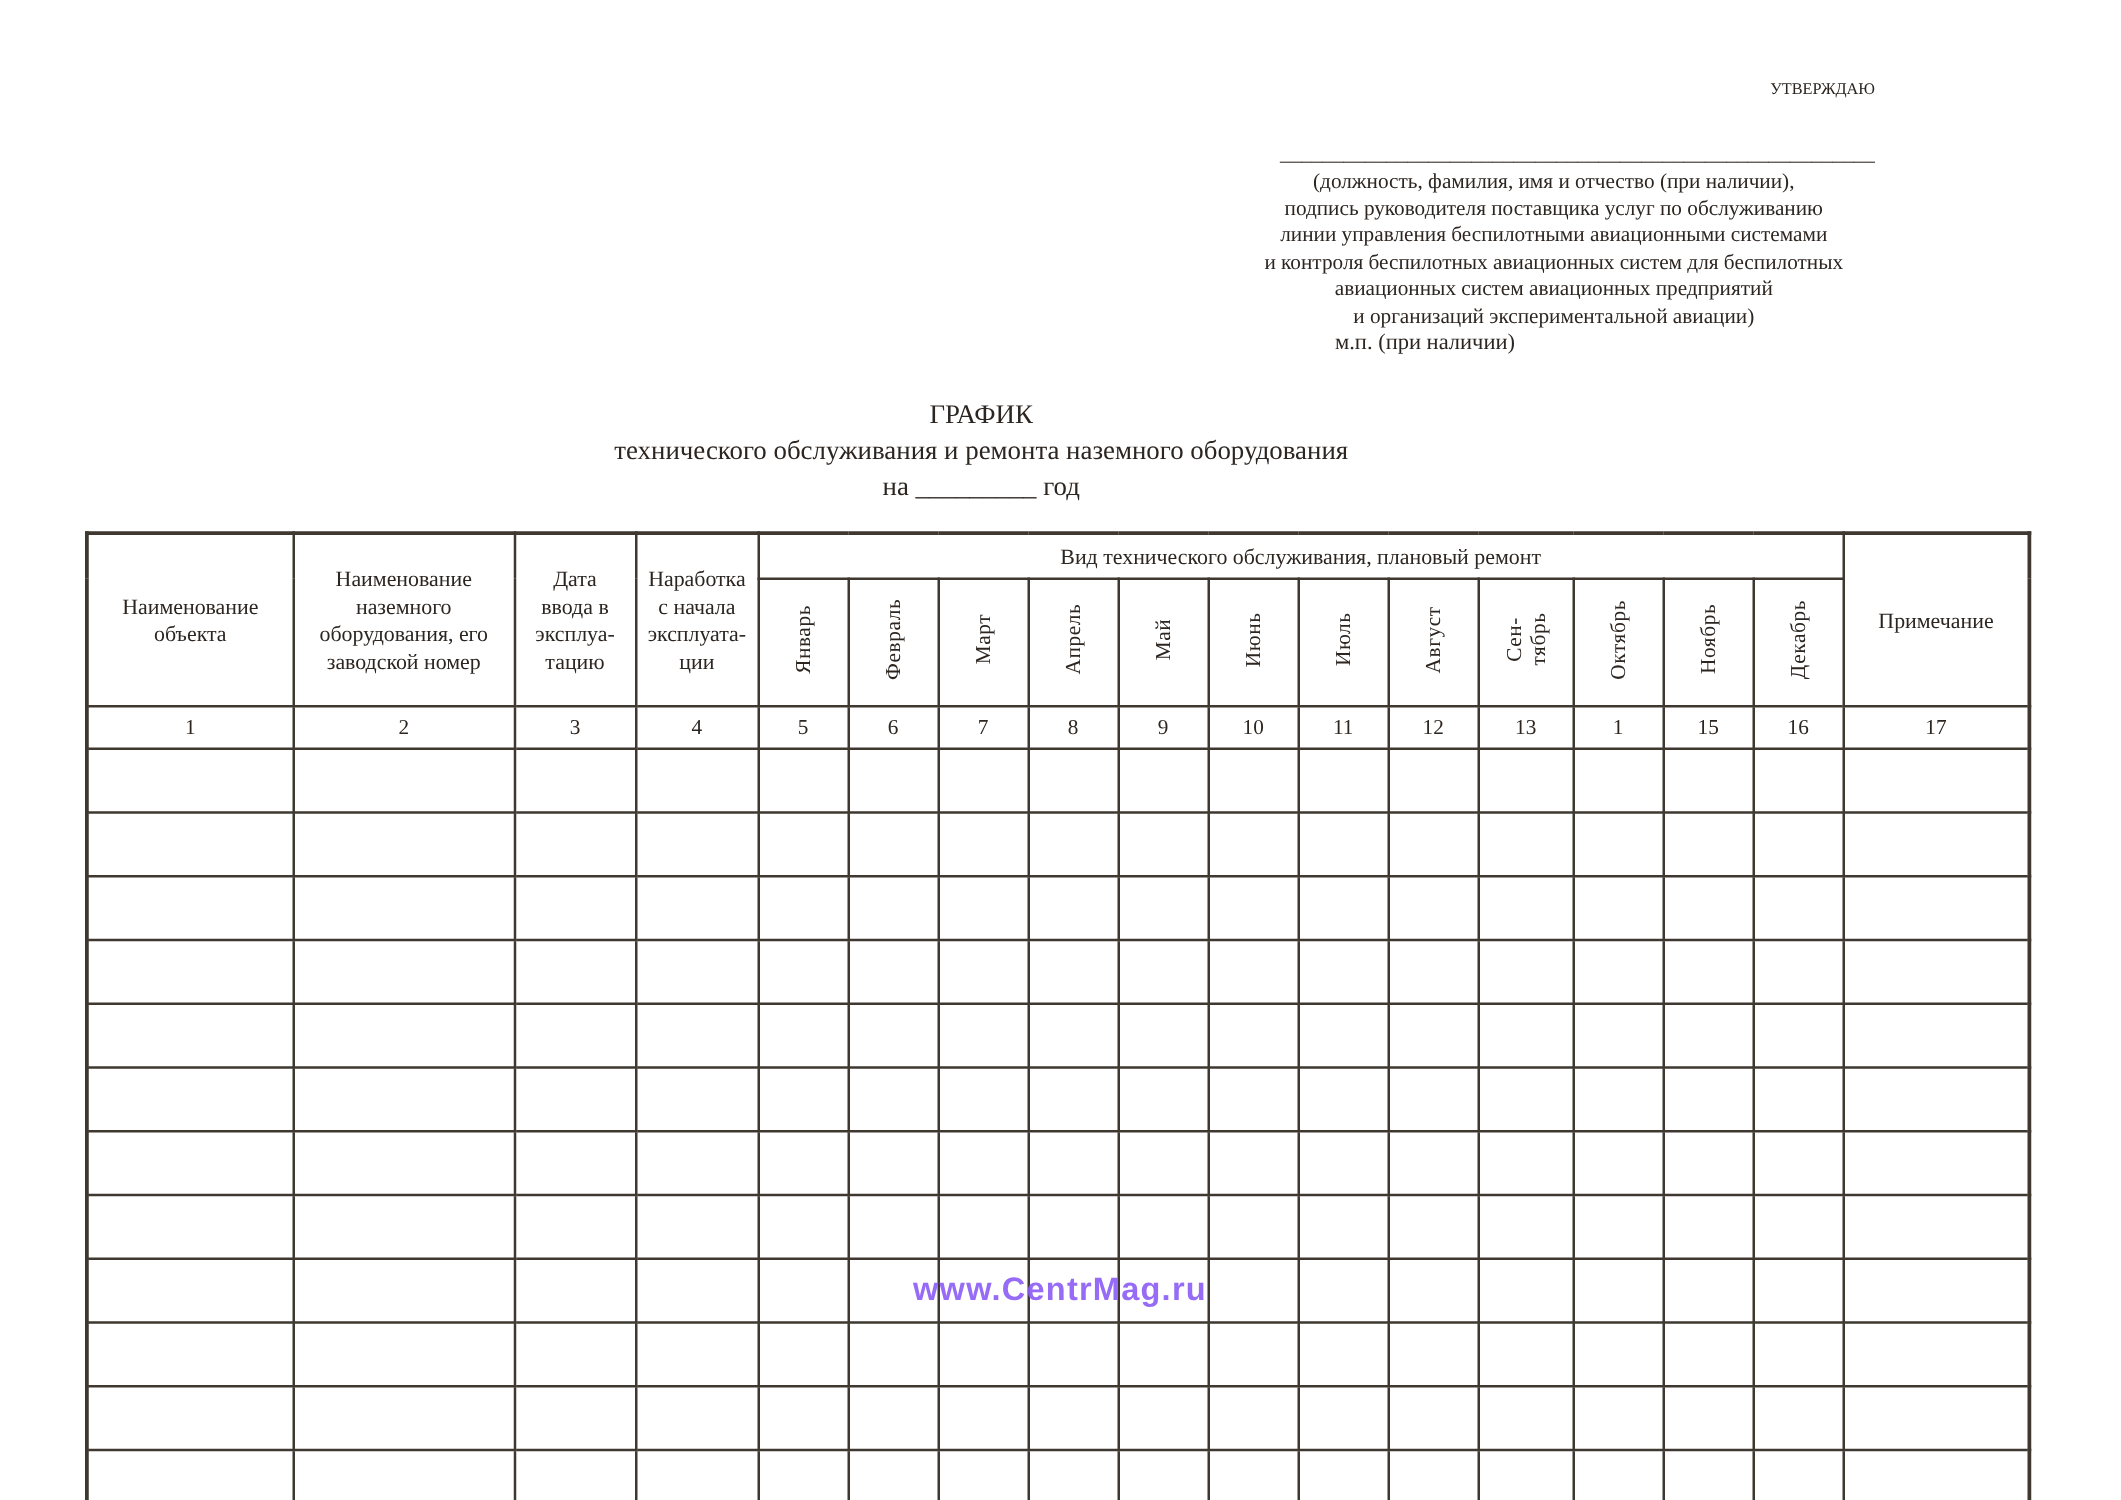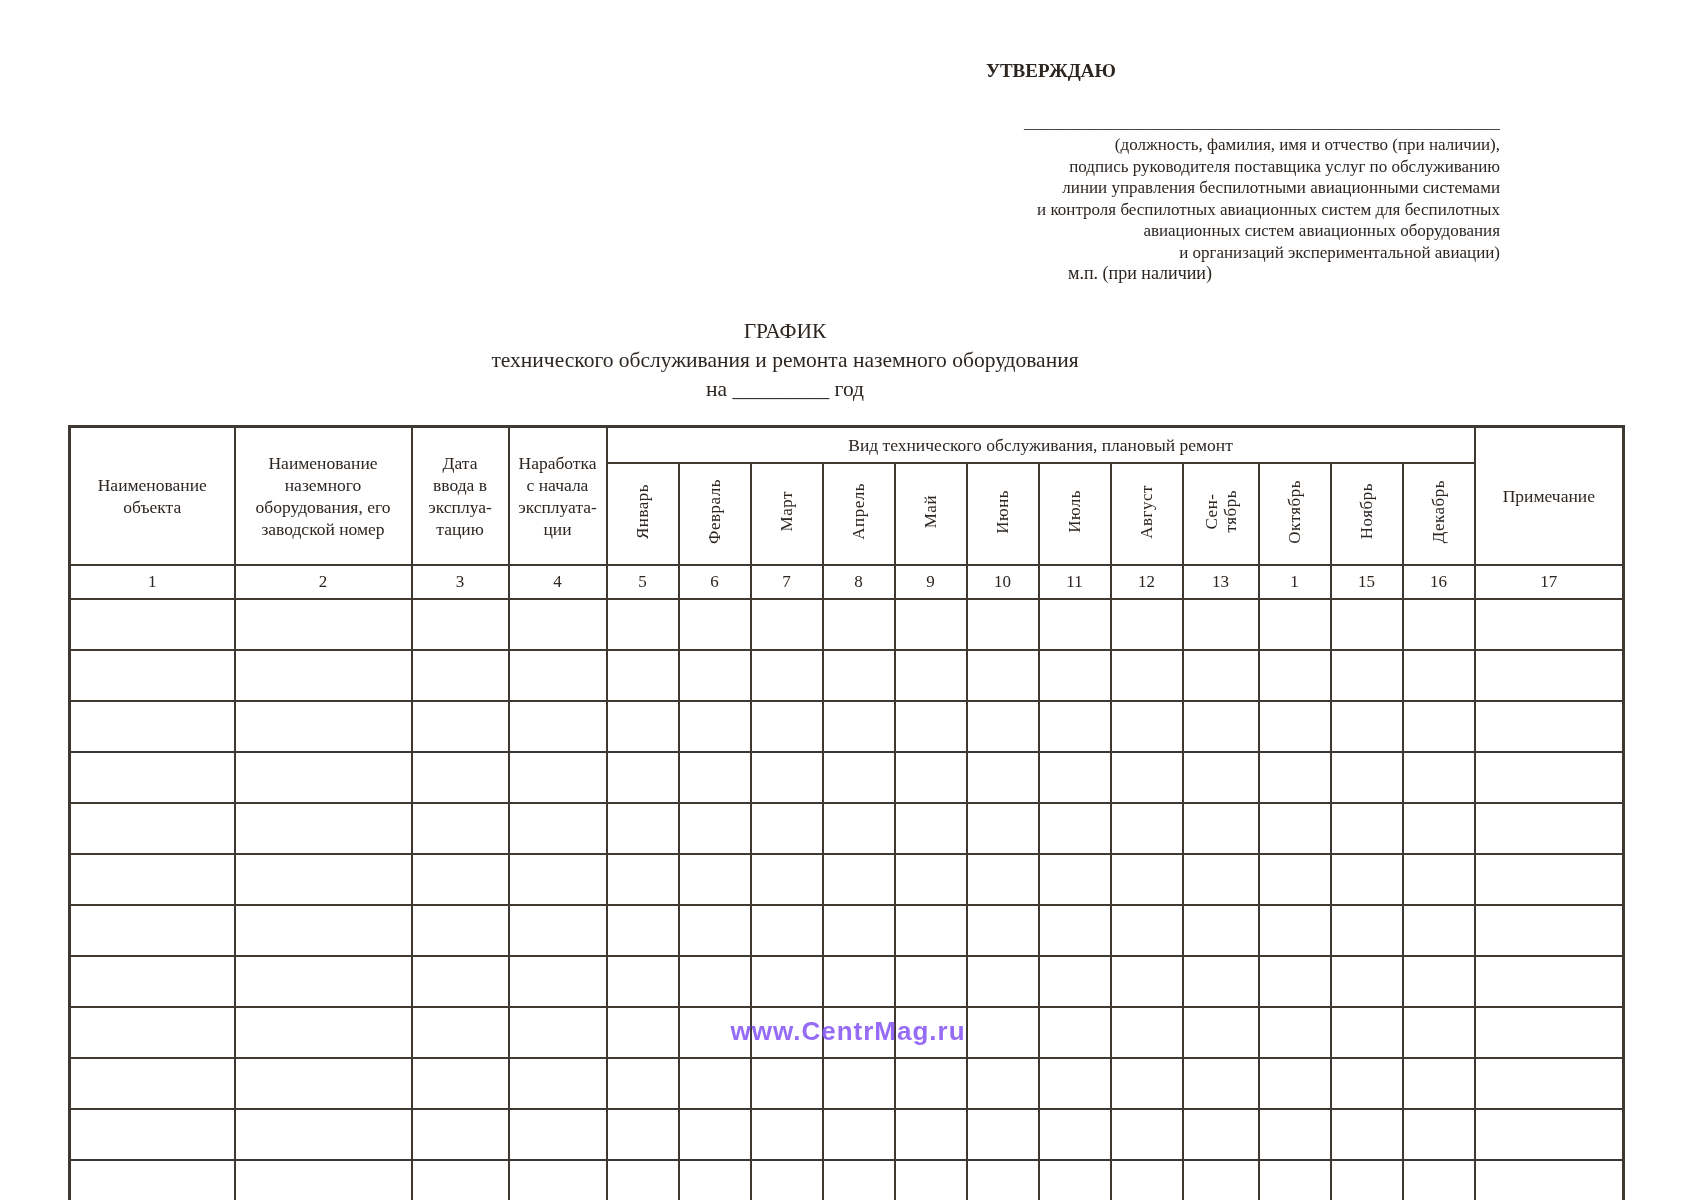--- a/index.html
+++ b/index.html
@@ -10,27 +10,27 @@
     font-family:"Liberation Serif", serif;
     color:#2c2520;
     overflow:hidden;
   }
   
   .approval{
     position:absolute;top:60px;left:986px;width:514px;
     font-size:17px;line-height:21.5px;
   }
   .approval-title{
-    text-align:left;font-size:19px;font-weight:bold;margin:0 0 30px 0;
+    text-align:right;font-size:13px;font-weight:normal;margin:0 0 30px 0;
   }
   .sig-line{
     text-align:right;white-space:nowrap;overflow:hidden;
     font-size:17px;letter-spacing:0;margin-bottom:1px;
   }
-  .caption-line{text-align:right;}
+  .caption-line{text-align:center;}
   .date-line{margin:9px 0 4px 82px;font-size:18px;}
   .seal-note{margin-left:82px;font-size:18px;}
   
   .doc-title{
     position:absolute;top:317px;left:0;width:1570px;
     text-align:center;font-weight:normal;font-size:21.5px;line-height:29px;
   }
   
   table.schedule{
     position:absolute;left:68px;top:425px;
@@ -75,21 +75,21 @@
 
 <div class="page" data-name="document-page">
 
   <div class="approval" data-name="approval-block">
     <div class="approval-title" data-name="approval-title">УТВЕРЖДАЮ</div>
     <div class="sig-line" data-name="signature-line">________________________________________________________</div>
     <div class="caption-line" data-name="signature-caption-line">(должность, фамилия, имя и отчество (при наличии),</div>
     <div class="caption-line" data-name="signature-caption-line">подпись руководителя поставщика услуг по обслуживанию</div>
     <div class="caption-line" data-name="signature-caption-line">линии управления беспилотными авиационными системами</div>
     <div class="caption-line" data-name="signature-caption-line">и контроля беспилотных авиационных систем для беспилотных</div>
-    <div class="caption-line" data-name="signature-caption-line">авиационных систем авиационных оборудования</div>
+    <div class="caption-line" data-name="signature-caption-line">авиационных систем авиационных предприятий</div>
     <div class="caption-line" data-name="signature-caption-line">и организаций экспериментальной авиации)</div>
     <div class="seal-note" data-name="seal-note">м.п. (при наличии)</div>
   </div>
 
   <div class="doc-title" data-name="document-title">
     <div data-name="document-title-line1">ГРАФИК</div>
     <div data-name="document-title-line2">технического обслуживания и ремонта наземного оборудования</div>
     <div data-name="document-title-line3">на _________ год</div>
   </div>
 

